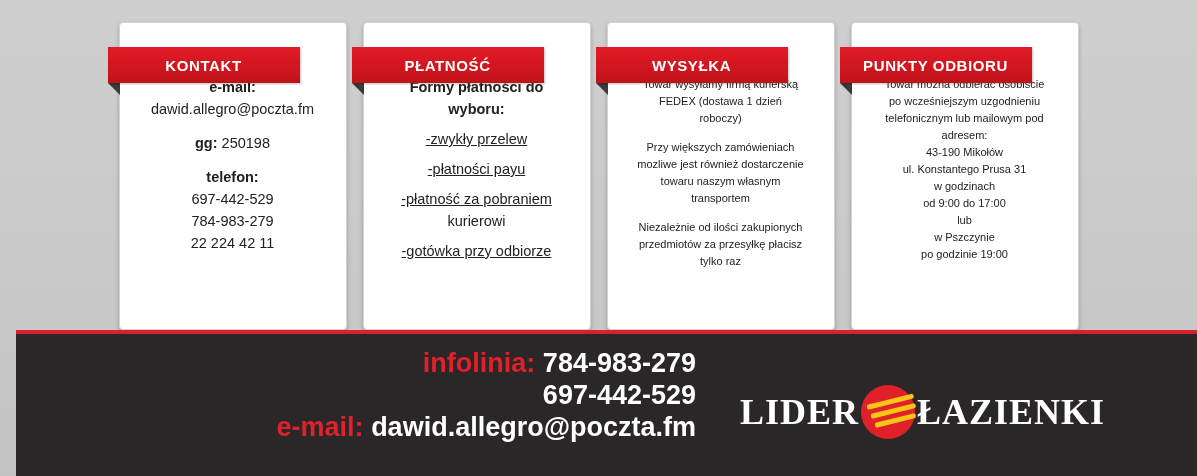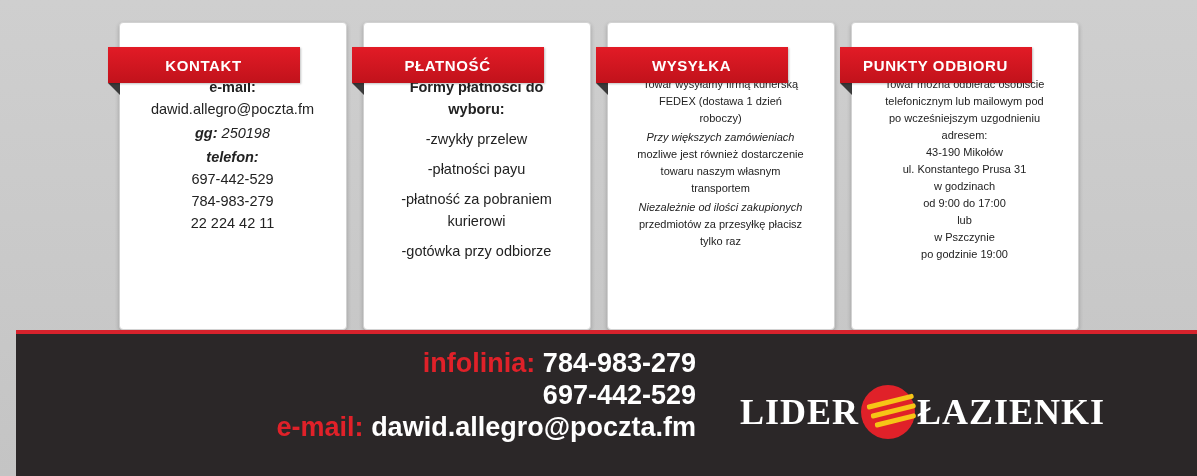--- a/index.html
+++ b/index.html
@@ -76,25 +76,25 @@
     color: #222;
     line-height: 1.38;
   }
   .card-body .b {
     font-weight: bold;
   }
   .card-body p {
     margin: 0 0 2px 0;
   }
   .card-body p.gap {
-    margin-top: 4px;
-    font-style: italic;
+    margin-top: 14px;
   }
   .card-body p.gap-sm {
     margin-top: 10px;
+    text-decoration: underline;
   }
   .small {
     font-size: 11px;
     line-height: 1.36;
   }
   
   .footer {
     position: absolute;
     left: 16px;
     top: 330px;
@@ -220,22 +220,22 @@
         <p>przedmiotów za przesyłkę płacisz</p>
         <p>tylko raz</p>
       </div>
     </div>
 
     <div class="card">
       <div class="ribbon-tail"></div>
       <div class="ribbon">PUNKTY ODBIORU</div>
       <div class="card-body small">
         <p>Towar można odbierać osobiście</p>
+        <p>po wcześniejszym uzgodnieniu</p>
         <p>telefonicznym lub mailowym pod</p>
-        <p>po wcześniejszym uzgodnieniu</p>
         <p>adresem:</p>
         <p>43-190 Mikołów</p>
         <p>ul. Konstantego Prusa 31</p>
         <p>w godzinach</p>
         <p>od 9:00 do 17:00</p>
         <p>lub</p>
         <p>w Pszczynie</p>
         <p>po godzinie 19:00</p>
       </div>
     </div>

